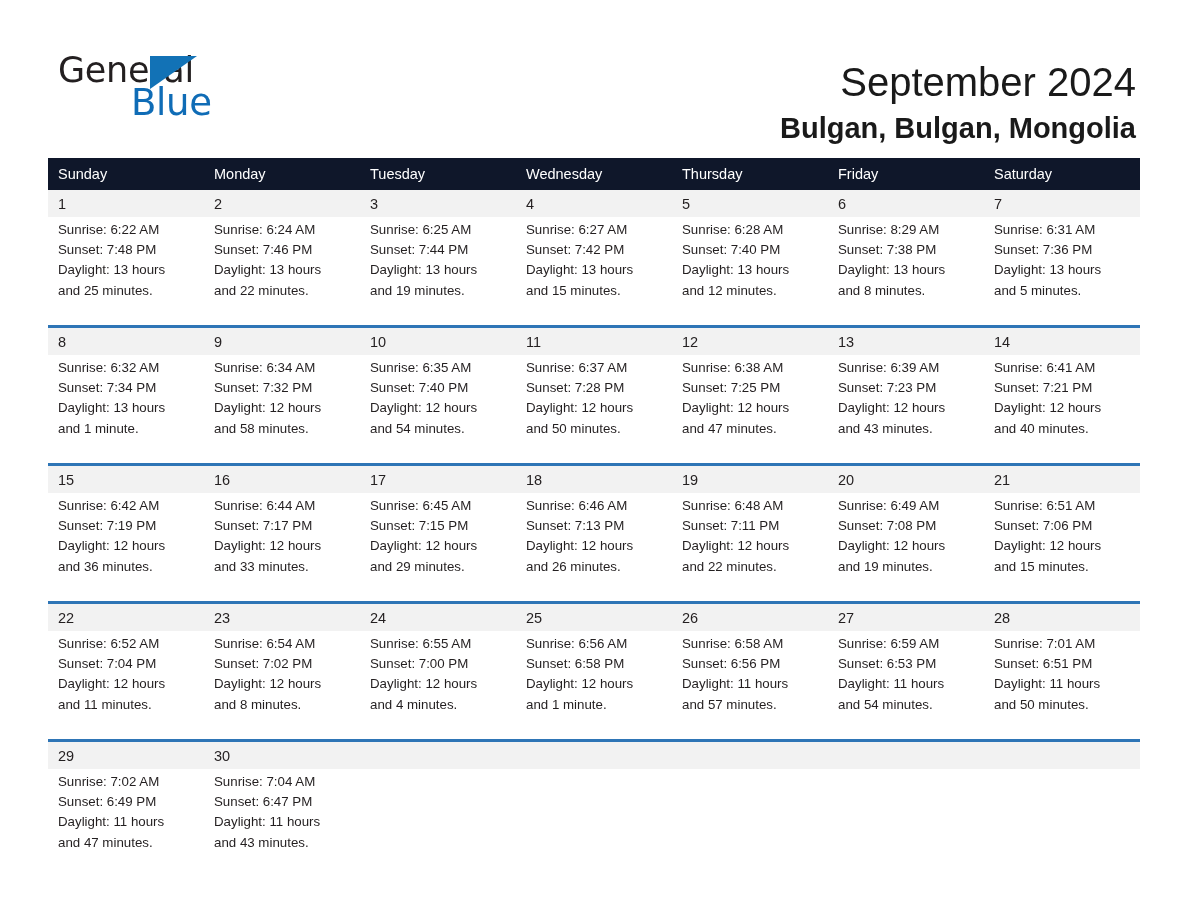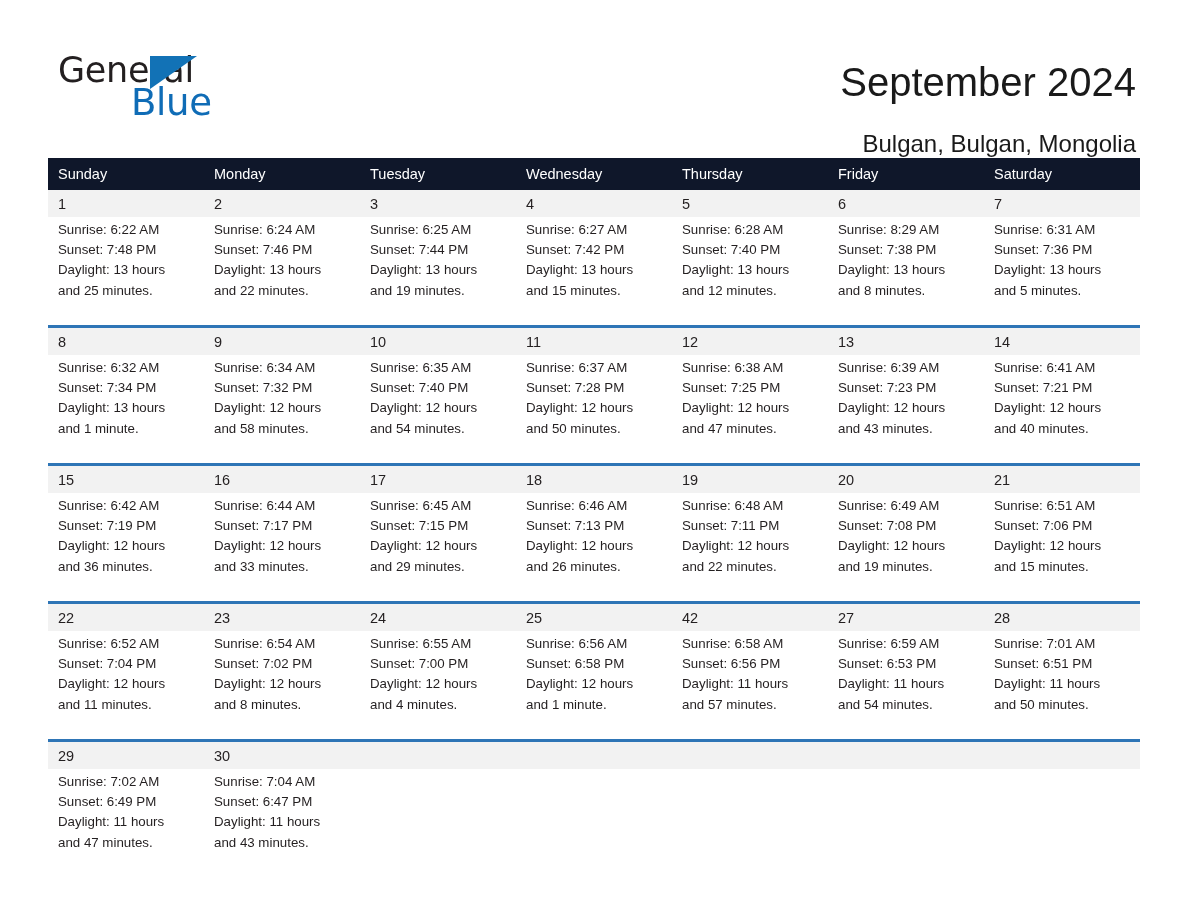--- a/index.html
+++ b/index.html
@@ -76,25 +76,25 @@
     text-align: right;
   }
   .month-title {
     font-size: 40px;
     line-height: 50px;
     font-weight: 400;
     color: #1a1a1a;
     white-space: nowrap;
   }
   .location-title {
-    font-size: 24px;
+    font-size: 29px;
     line-height: 30px;
-    font-weight: normal;
+    font-weight: bold;
     color: #1a1a1a;
-    margin-top: 22px;
+    margin-top: 6px;
     white-space: nowrap;
   }
 
   
   .calendar {
     position: absolute;
     left: 48px;
     top: 158px;
     width: 1092px;
     border-collapse: collapse;
@@ -342,21 +342,21 @@
           <span class="line">Daylight: 12 hours</span>
           <span class="line">and 15 minutes.</span>
         </td>
       </tr>
 
       <tr class="daynum-row sep">
         <td>22</td>
         <td>23</td>
         <td>24</td>
         <td>25</td>
-        <td>42</td>
+        <td>26</td>
         <td>27</td>
         <td>28</td>
       </tr>
       <tr class="detail-row">
         <td>
           <span class="line">Sunrise: 6:52 AM</span>
           <span class="line">Sunset: 7:04 PM</span>
           <span class="line">Daylight: 12 hours</span>
           <span class="line">and 11 minutes.</span>
         </td>

